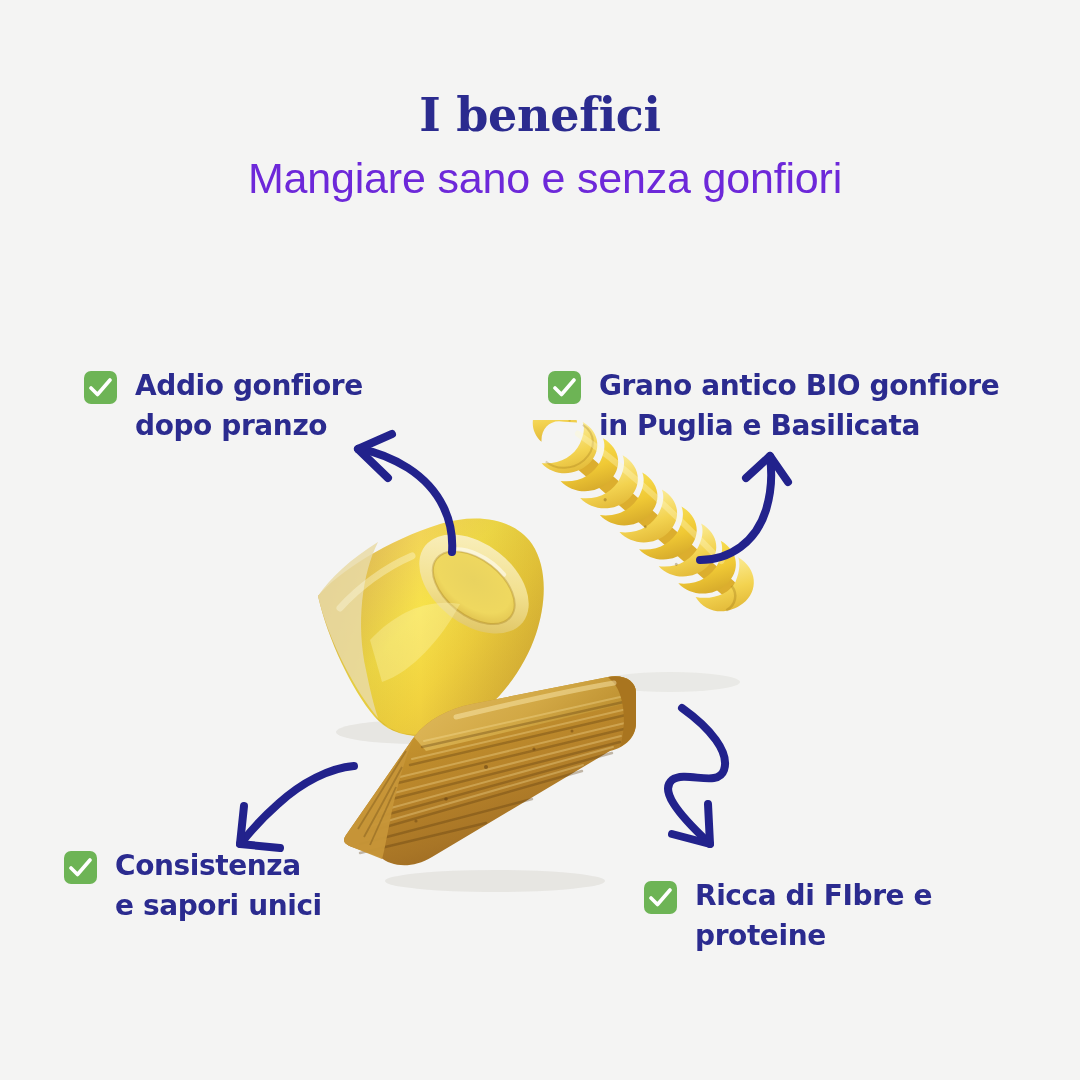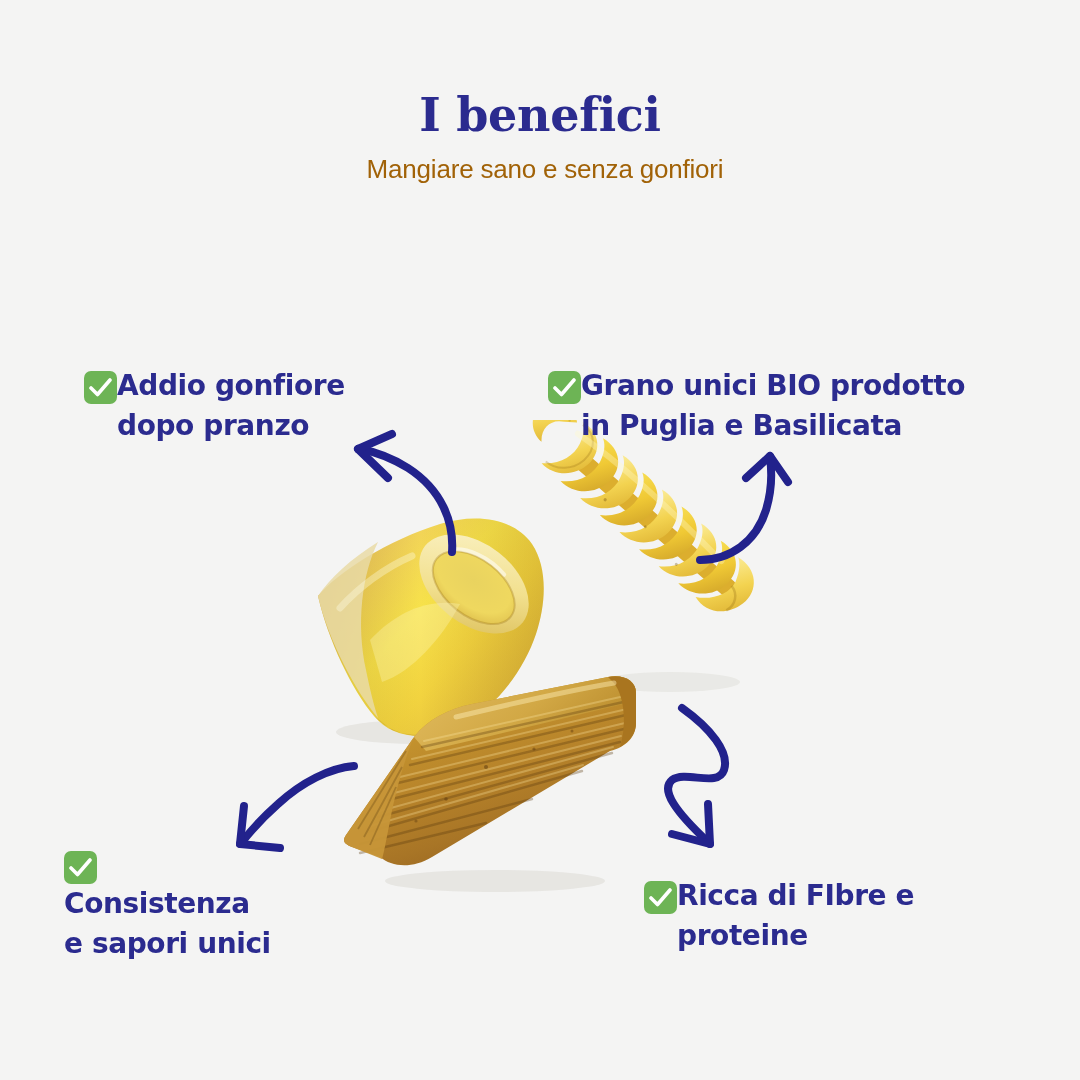--- a/index.html
+++ b/index.html
@@ -39,31 +39,31 @@
     letter-spacing: -0.3px;
     margin: 0;
   }
   .title .line2 {
     display: block;
   }
   .subtitle {
     margin: 12px 0 0 10px;
     font-family: "Liberation Sans", sans-serif;
     font-weight: 400;
-    font-size: 26px;
-    color: #a16207;
+    font-size: 43px;
+    color: #6d28d9;
     letter-spacing: -0.2px;
   }
 
   
   .benefit {
     position: absolute;
     display: flex;
     align-items: flex-start;
-    gap: 0;
+    gap: 18px;
   }
   .benefit-text {
     font-family: "DejaVu Sans", "Liberation Sans", sans-serif;
     font-weight: bold;
     font-size: 28px;
     line-height: 1.42;
     color: #2b2b8f;
     letter-spacing: -0.4px;
     white-space: pre-line;
   }
@@ -80,21 +80,21 @@
     position: absolute;
     left: 5px;
     top: 6px;
     width: 23px;
     height: 21px;
     display: block;
   }
 
   #benefit-0 { left: 84px;  top: 366px; width: 330px; }
   #benefit-1 { left: 548px; top: 366px; width: 500px; }
-  #benefit-2 { left: 64px;  top: 846px; width: 320px; flex-direction: column; }
+  #benefit-2 { left: 64px;  top: 846px; width: 320px; }
   #benefit-3 { left: 644px; top: 876px; width: 340px; }
 
   
   .arrow {
     position: absolute;
     pointer-events: none;
   }
 
   
   .pasta { position: absolute; }
@@ -392,21 +392,21 @@
     <span class="benefit-text">Addio gonfiore
 dopo pranzo</span>
   </div>
 
   <div class="benefit" id="benefit-1">
     <span class="checkbox">
       <svg viewBox="0 0 23 21" aria-hidden="true">
         <path d="M 2 11 L 8.5 17.5 L 21 3" fill="none" stroke="#ffffff" stroke-width="3.6" stroke-linecap="round" stroke-linejoin="round"></path>
       </svg>
     </span>
-    <span class="benefit-text">Grano unici BIO prodotto
+    <span class="benefit-text">Grano antico BIO gonfiore
 in Puglia e Basilicata</span>
   </div>
 
   <div class="benefit" id="benefit-2">
     <span class="checkbox">
       <svg viewBox="0 0 23 21" aria-hidden="true">
         <path d="M 2 11 L 8.5 17.5 L 21 3" fill="none" stroke="#ffffff" stroke-width="3.6" stroke-linecap="round" stroke-linejoin="round"></path>
       </svg>
     </span>
     <span class="benefit-text">Consistenza

